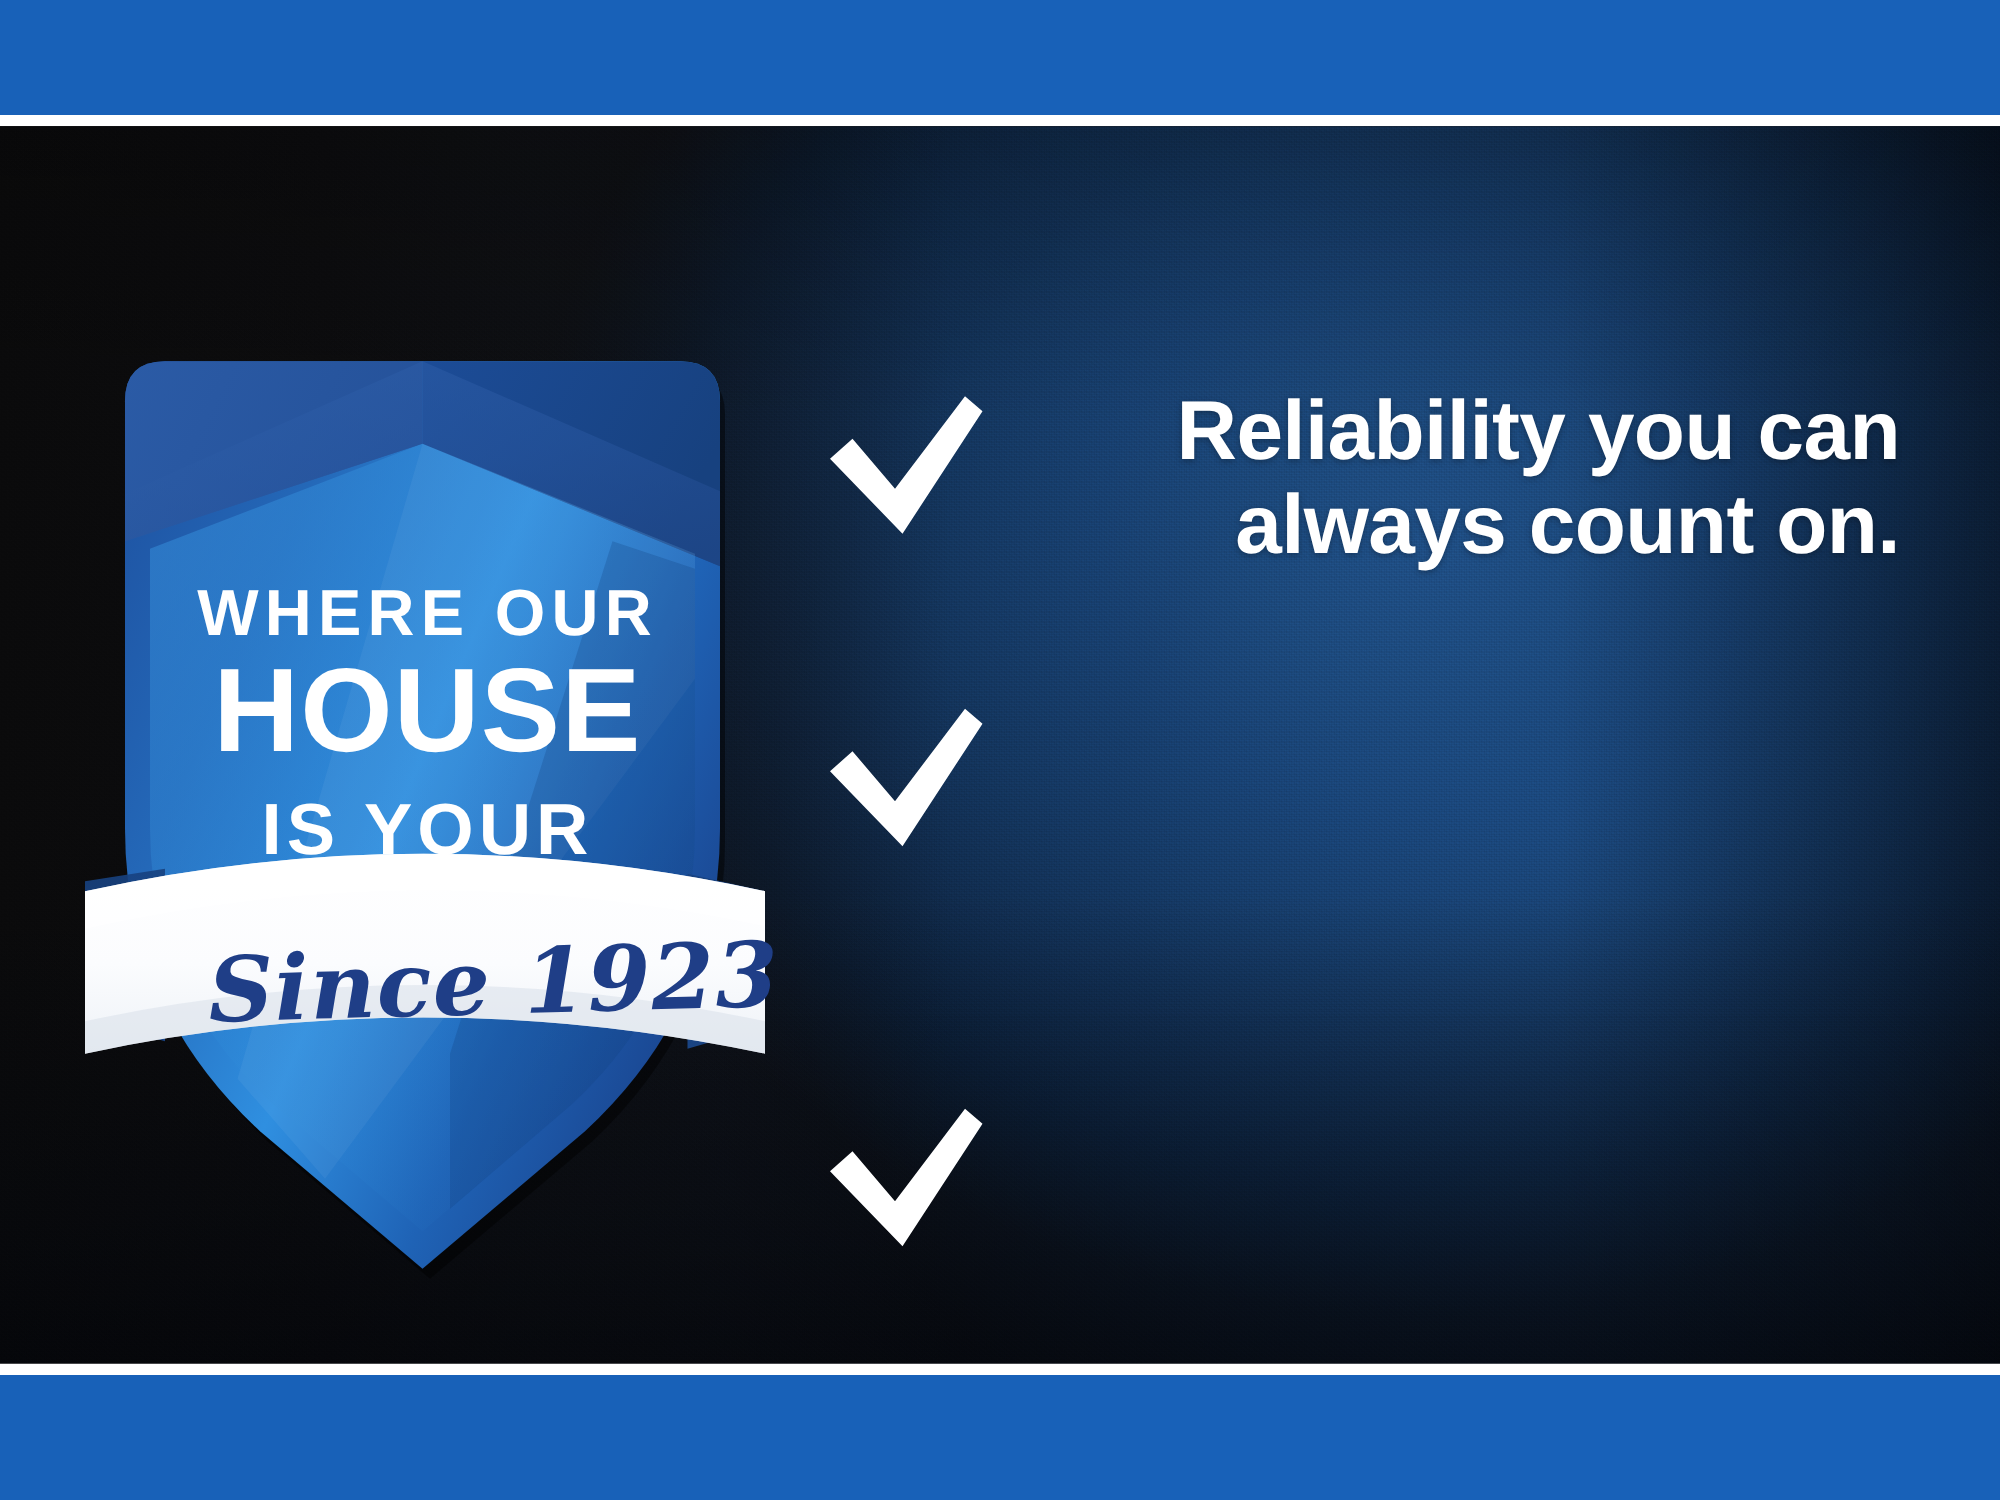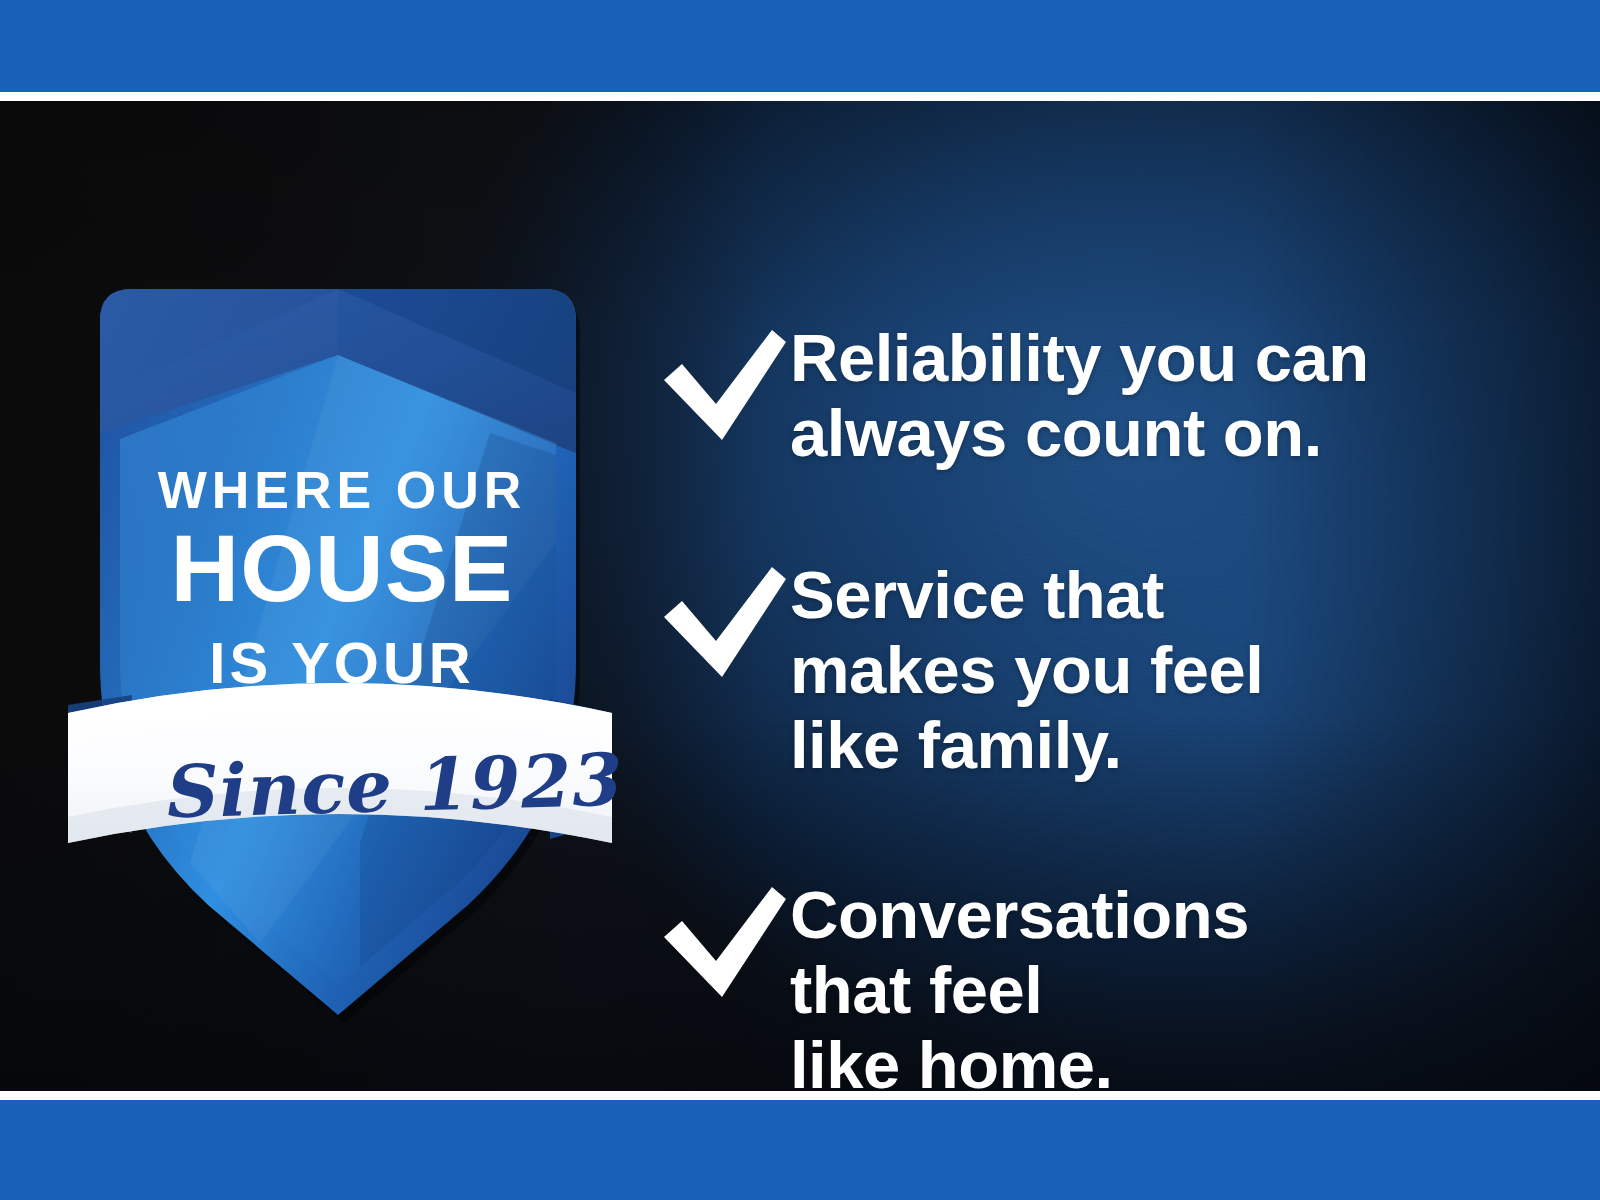--- a/index.html
+++ b/index.html
@@ -166,21 +166,21 @@
     width: 860px;
     height: 990px;
   }
   .bullet {
     position: absolute;
     left: 0;
     width: 860px;
     display: flex;
     align-items: flex-start;
   }
-  #bullet-0 { top: 118px; }
+  #bullet-0 { top: 105px; text-align: right; }
   #bullet-1 { top: 355px; }
   #bullet-2 { top: 675px; }
 
   .check-icon {
     flex: 0 0 auto;
     width: 130px;
     height: 116px;
     margin-top: 8px;
   }
   .check-icon svg { display: block; }
@@ -300,34 +300,28 @@
         <div class="bullet-text">Reliability you can
 always count on.</div>
       </div>
 
       <div class="bullet" id="bullet-1">
         <div class="check-icon">
           <svg width="130" height="116" viewBox="0 0 130 116" xmlns="http://www.w3.org/2000/svg">
             <path d="M 4 52 L 22 36 L 56 76 L 112 2 L 126 14 L 62 112 Z" fill="#ffffff"></path>
           </svg>
         </div>
-        <div class="bullet-text">Service that
-makes you feel
-like family.</div>
       </div>
 
       <div class="bullet" id="bullet-2">
         <div class="check-icon">
           <svg width="130" height="116" viewBox="0 0 130 116" xmlns="http://www.w3.org/2000/svg">
             <path d="M 4 52 L 22 36 L 56 76 L 112 2 L 126 14 L 62 112 Z" fill="#ffffff"></path>
           </svg>
         </div>
-        <div class="bullet-text">Conversations
-that feel
-like home.</div>
       </div>
 
     </div>
   </div>
 
   <div class="white-strip" id="strip-bottom"></div>
   <div class="bar" id="bar-bottom"></div>
 
 </div>
 

